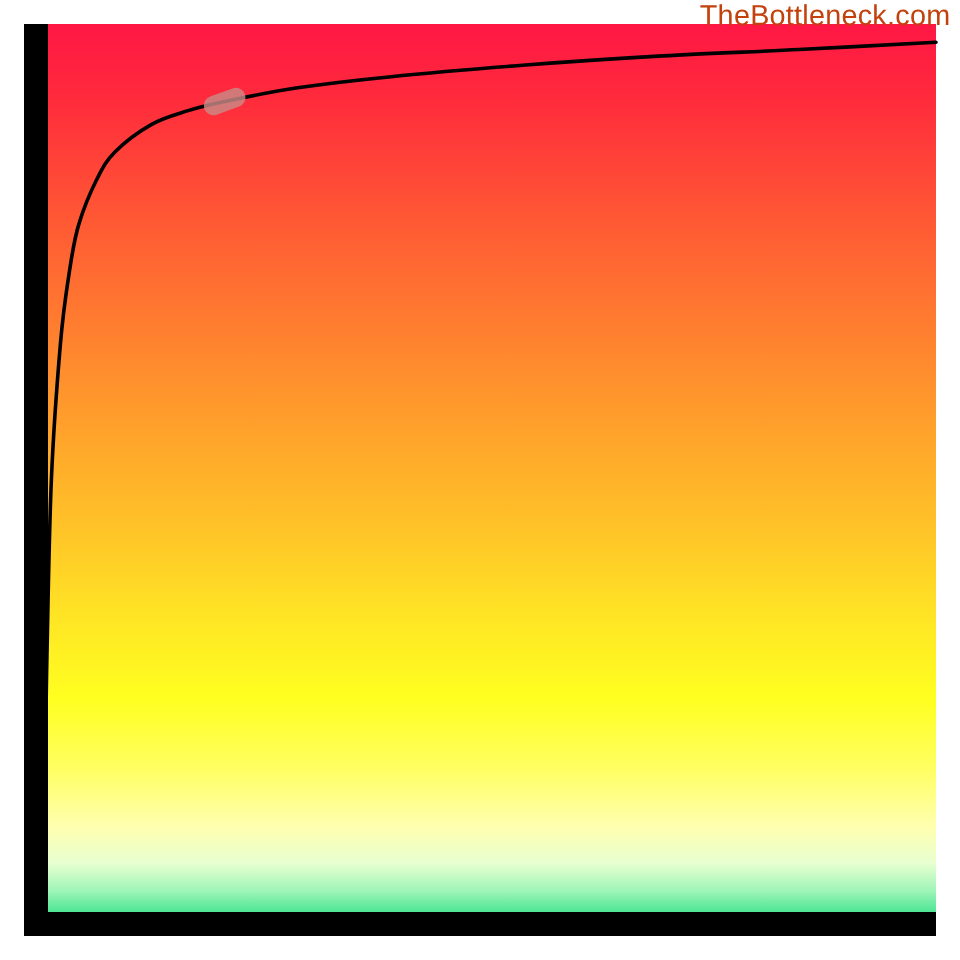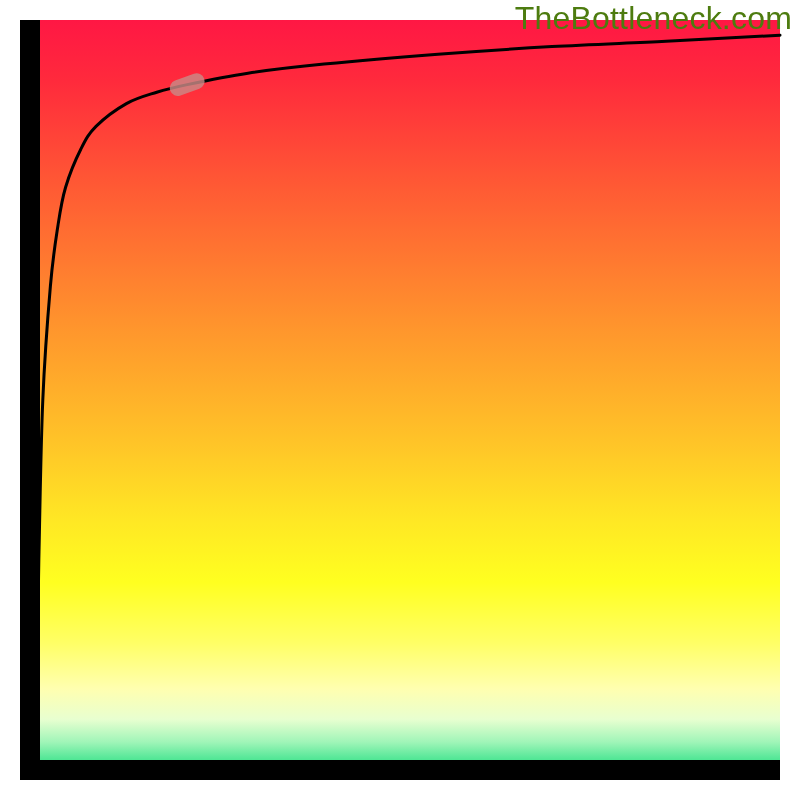--- a/index.html
+++ b/index.html
@@ -53,23 +53,23 @@
   .axis.x {
     left: 20px;
     top: 760px;
     width: 760px;
     height: 20px;
   }
   .watermark {
     position: absolute;
     top: 0px;
     right: 8px;
-    font-size: 32px;
+    font-size: 24px;
     font-weight: 400;
-    color: #4d7c0f;
+    color: #c2410c;
     letter-spacing: 0.2px;
   }
   svg.curve {
     position: absolute;
     left: 20px;
     top: 20px;
     width: 760px;
     height: 760px;
     overflow: visible;
   }

